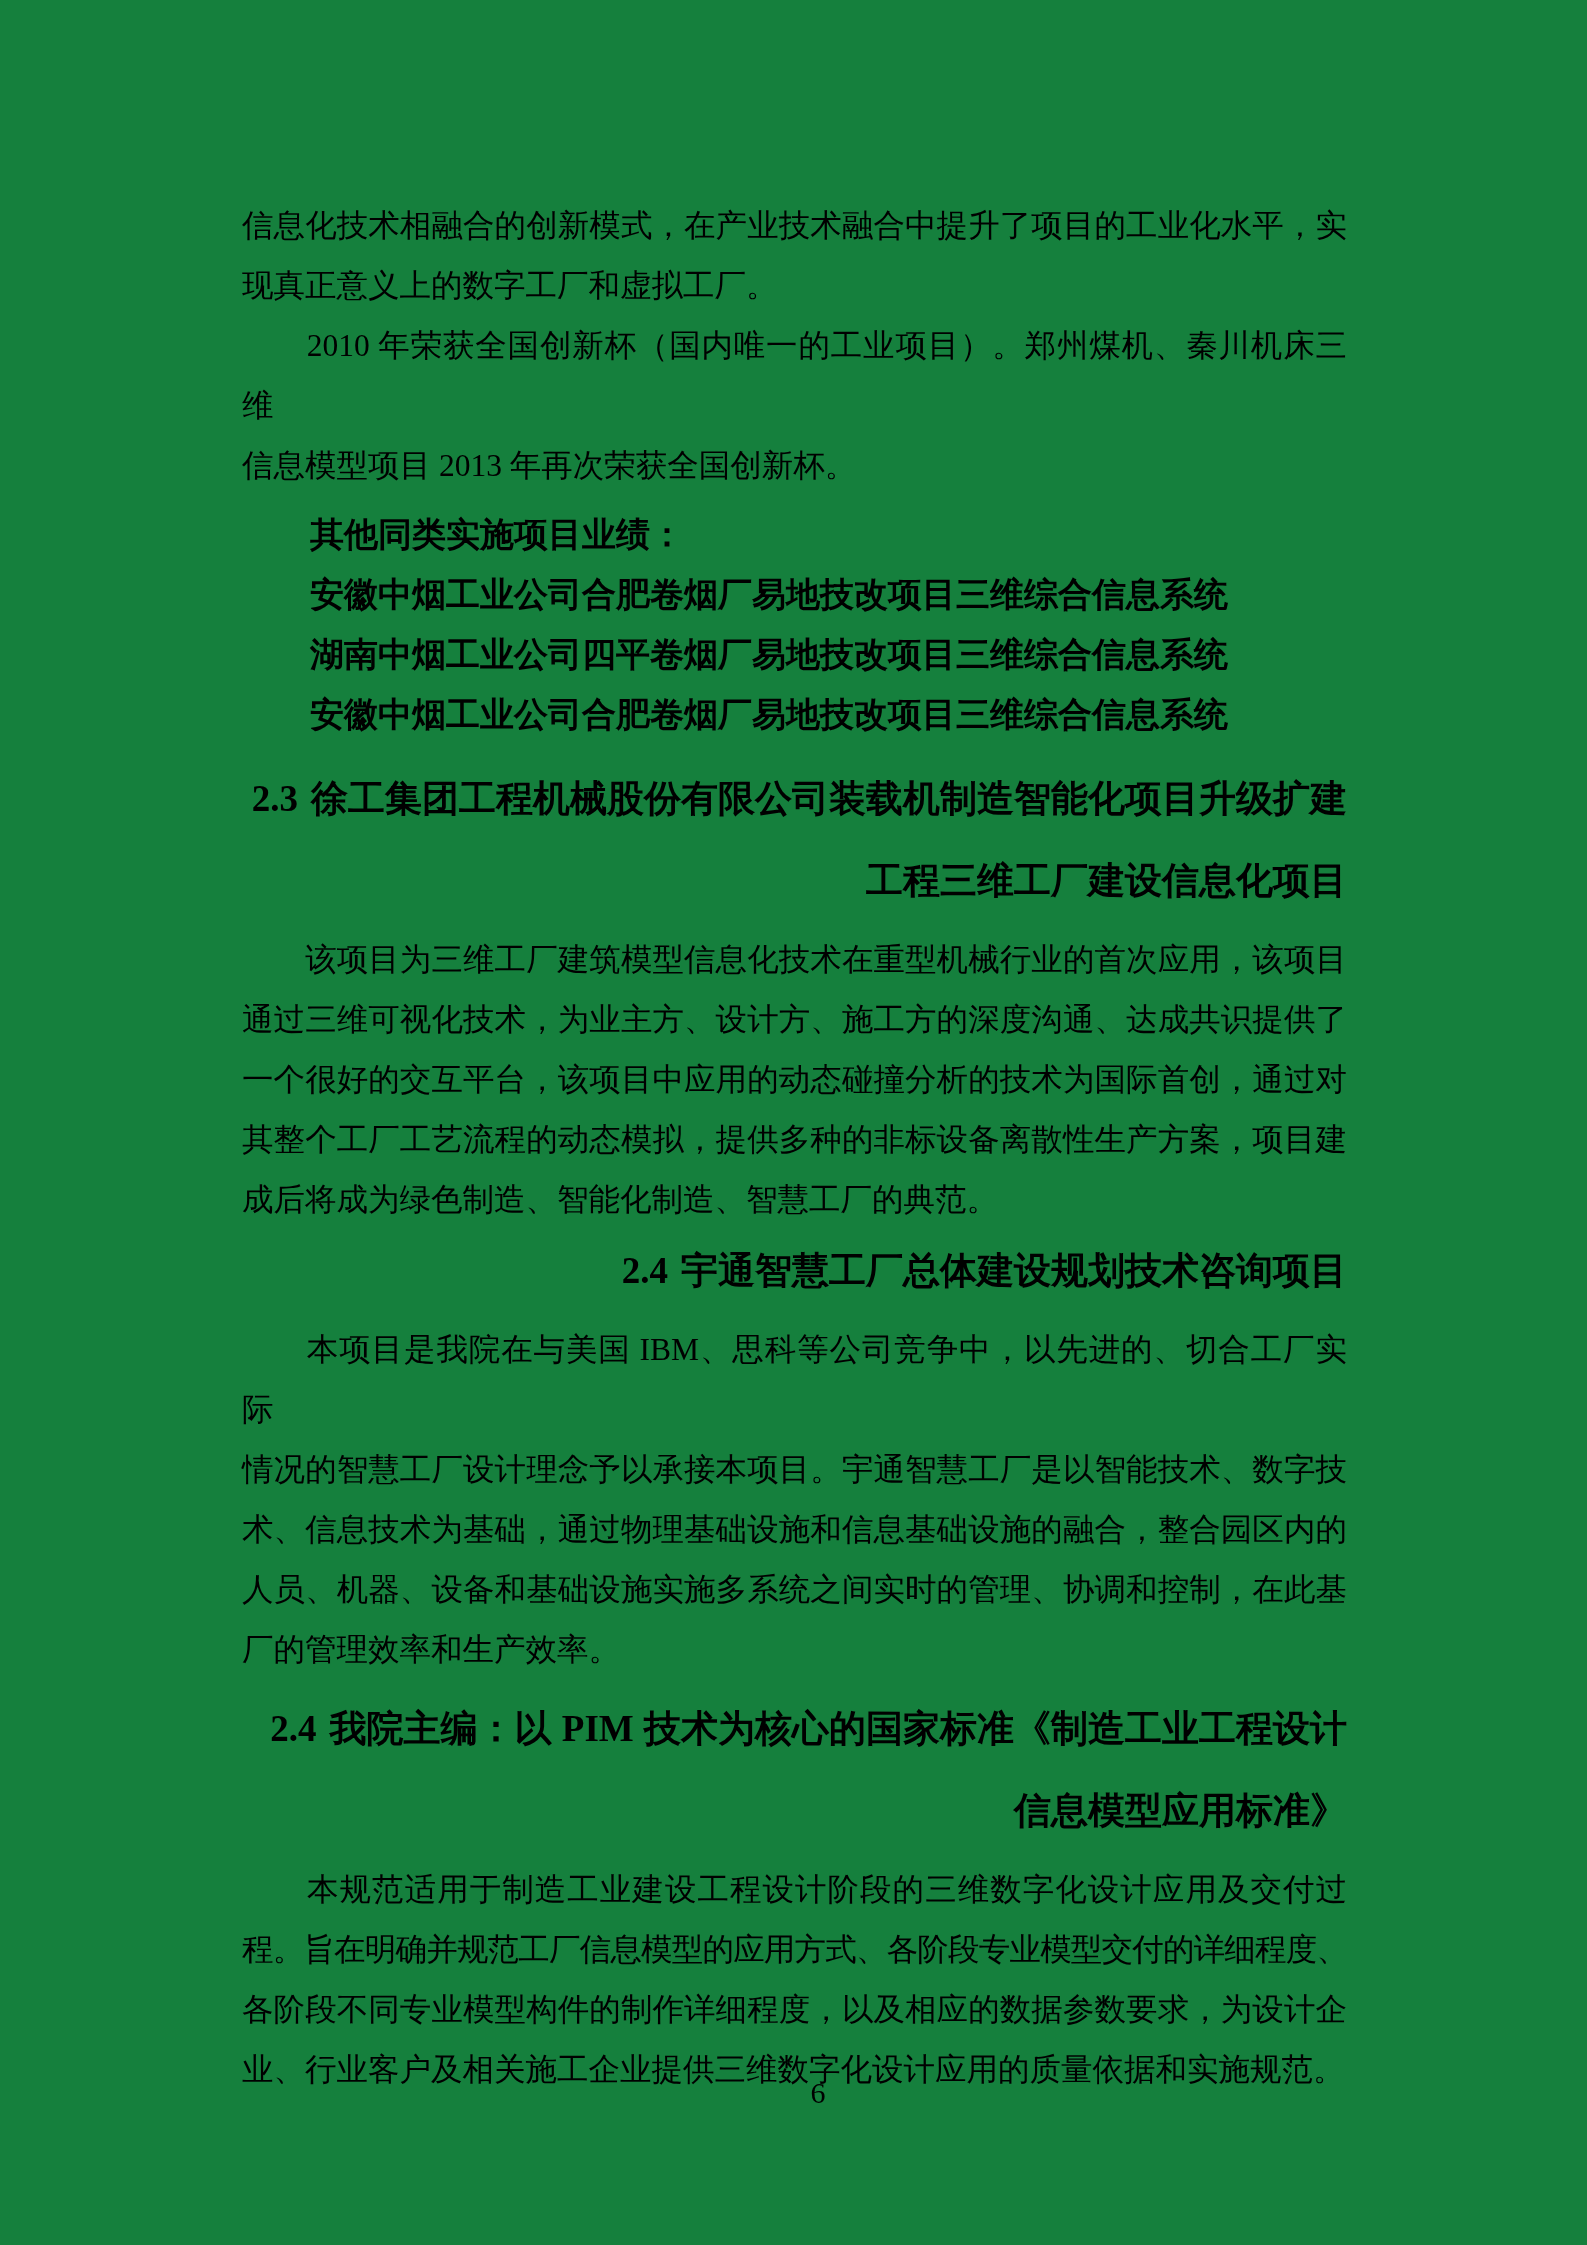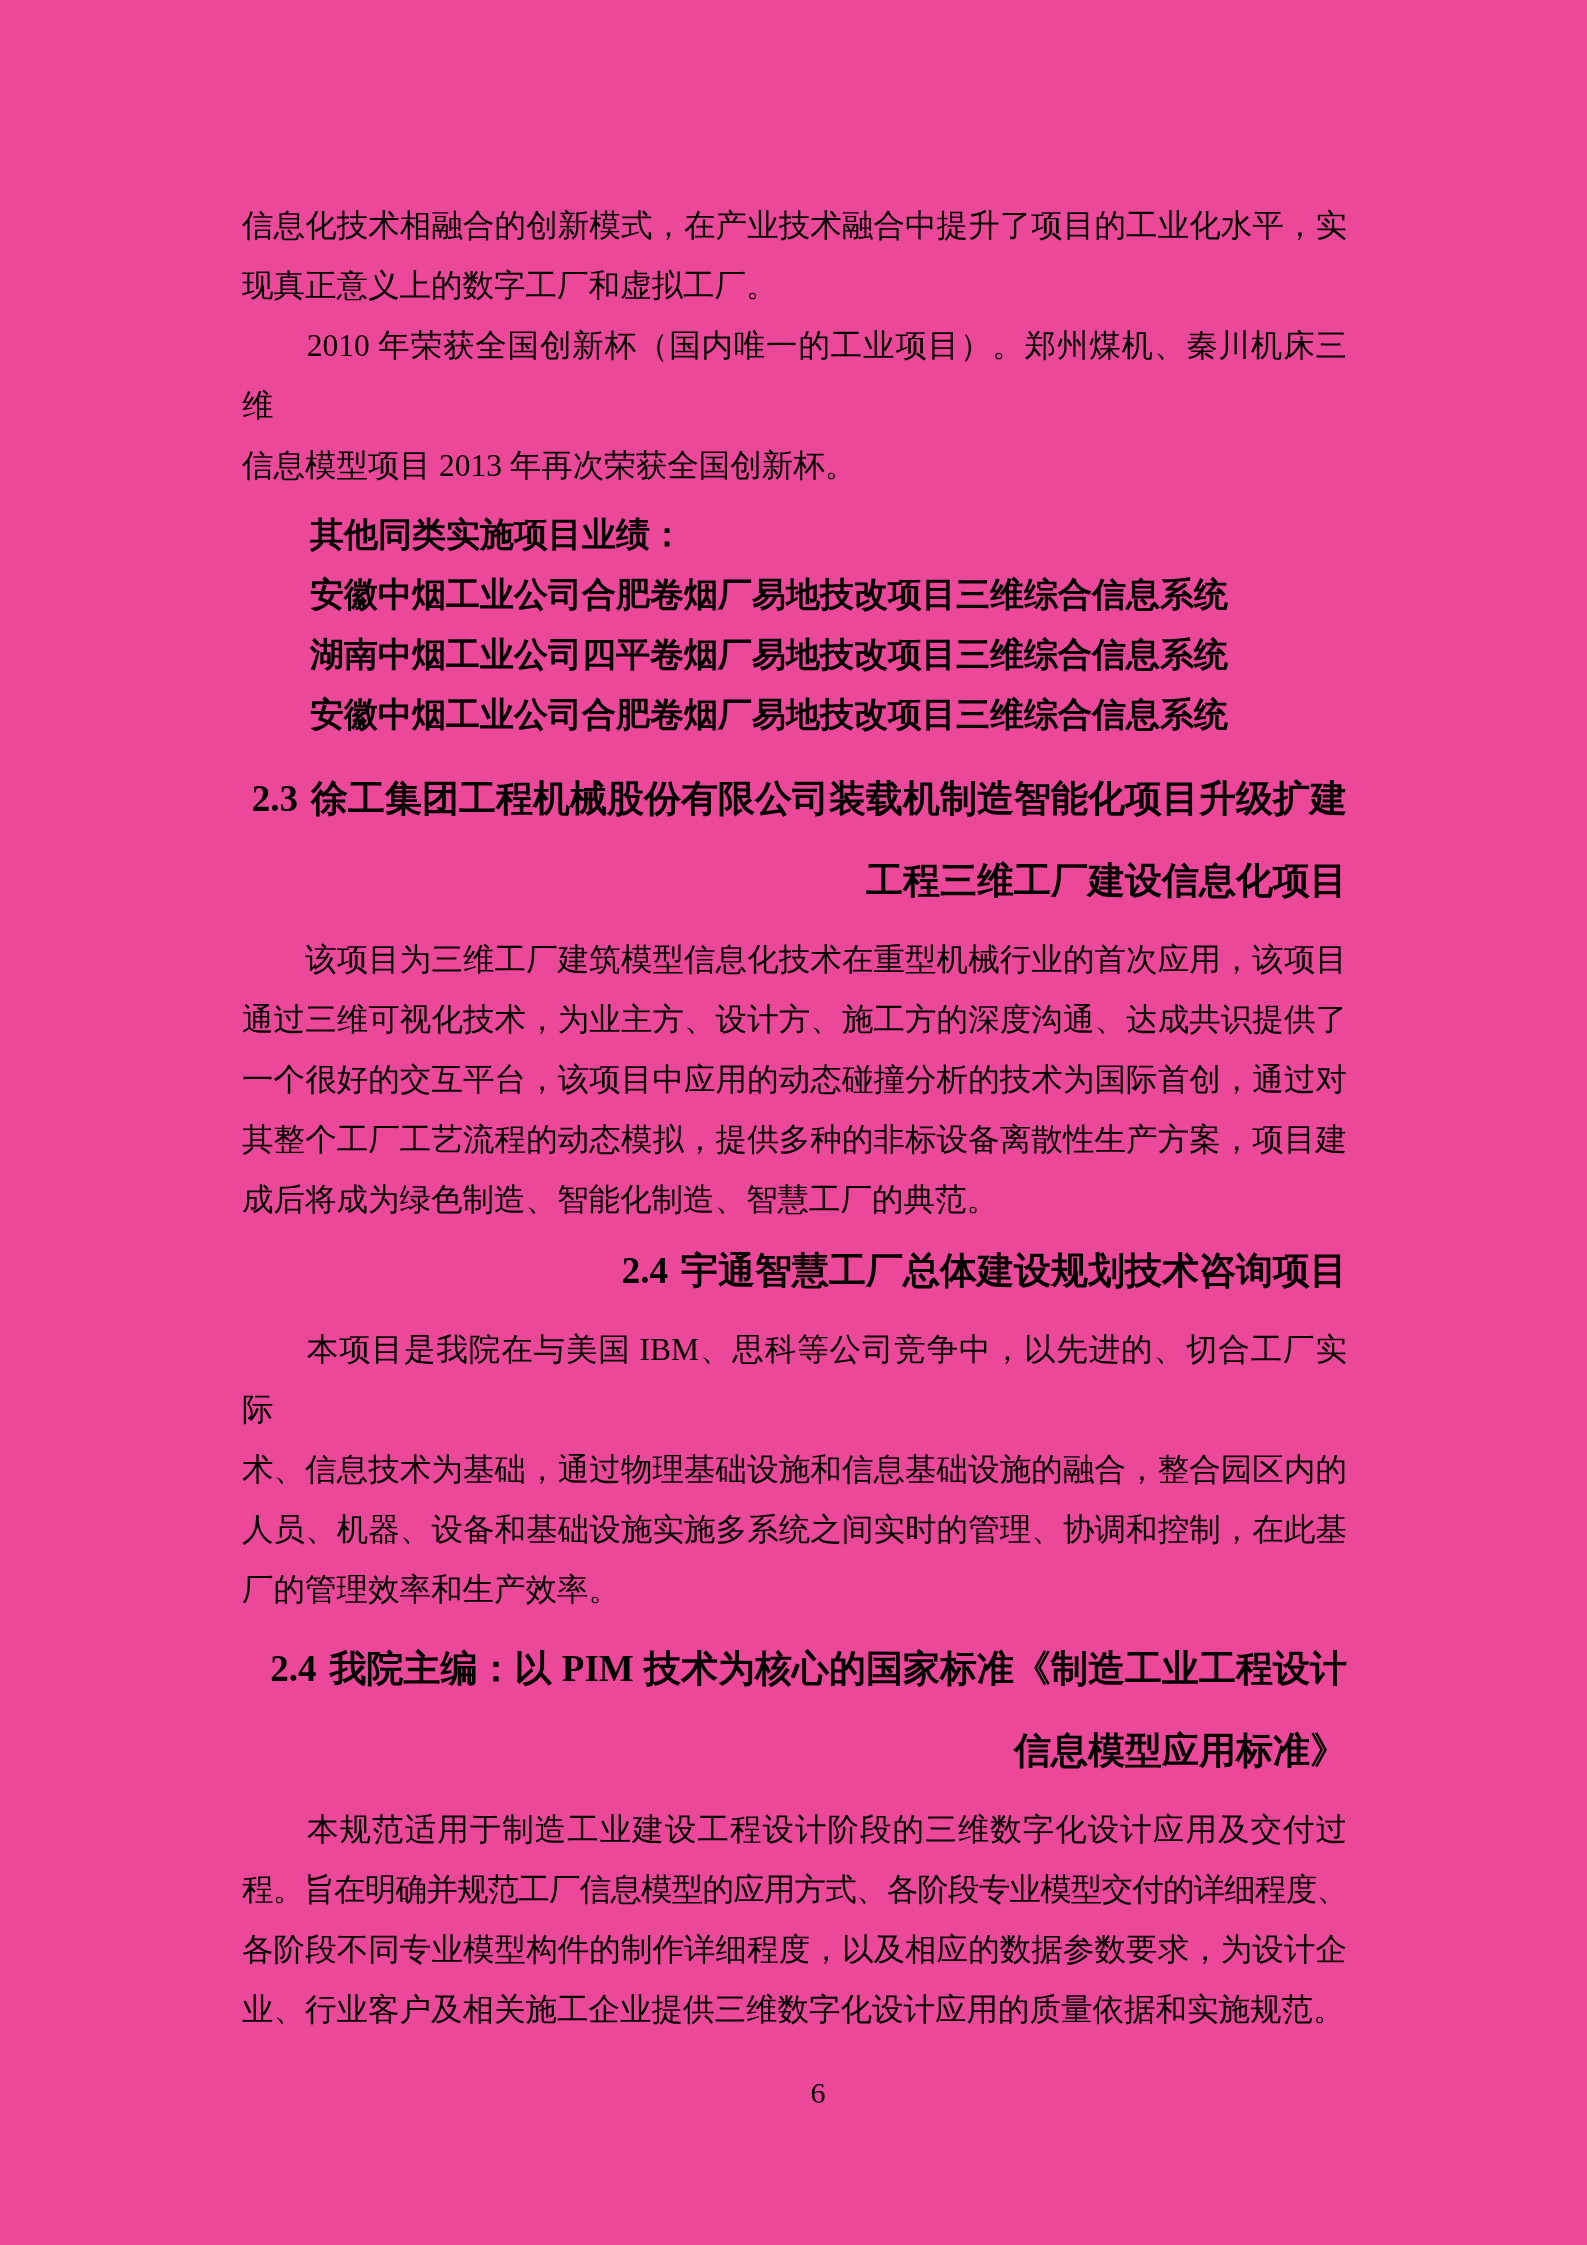--- a/index.html
+++ b/index.html
@@ -6,21 +6,21 @@
   html, body { background: #ffffff; }
   body {
     width: 1587px; height: 2245px;
     position: relative;
     overflow: hidden;
     color: #000000;
     font-family: "Liberation Serif", "DejaVu Serif", serif;
   }
   .page {
     position: absolute; inset: 0;
-    background: #ec4899;
+    background: #15803d;
   }
   .content {
     position: absolute;
     left: 242px; top: 196px;
     width: 1105px;
   }
   
   .line {
     font-family: "Liberation Serif", "DejaVu Serif", serif;
     font-size: 31.5px;
@@ -100,20 +100,21 @@
       <div class="line jl">其整个工厂工艺流程的动态模拟，提供多种的非标设备离散性生产方案，项目建</div>
       <div class="line">成后将成为绿色制造、智能化制造、智慧工厂的典范。</div>
     </div>
 
     <h2 class="heading h24a">
       <span class="num">2.4</span><span class="htext">宇通智慧工厂总体建设规划技术咨询项目</span>
     </h2>
 
     <div>
       <div class="line jl">　　本项目是我院在与美国 IBM、思科等公司竞争中，以先进的、切合工厂实际</div>
+      <div class="line jl">情况的智慧工厂设计理念予以承接本项目。宇通智慧工厂是以智能技术、数字技</div>
       <div class="line jl">术、信息技术为基础，通过物理基础设施和信息基础设施的融合，整合园区内的</div>
       <div class="line jl">人员、机器、设备和基础设施实施多系统之间实时的管理、协调和控制，在此基</div>
       <div class="line">厂的管理效率和生产效率。</div>
     </div>
 
     <h2 class="heading h24b">
       <span class="num">2.4</span><span class="htext">我院主编：以 </span><span class="latin">PIM</span><span class="htext"> 技术为核心的国家标准《制造工业工程设计信息模型应用标准》</span>
     </h2>
 
     <div>

